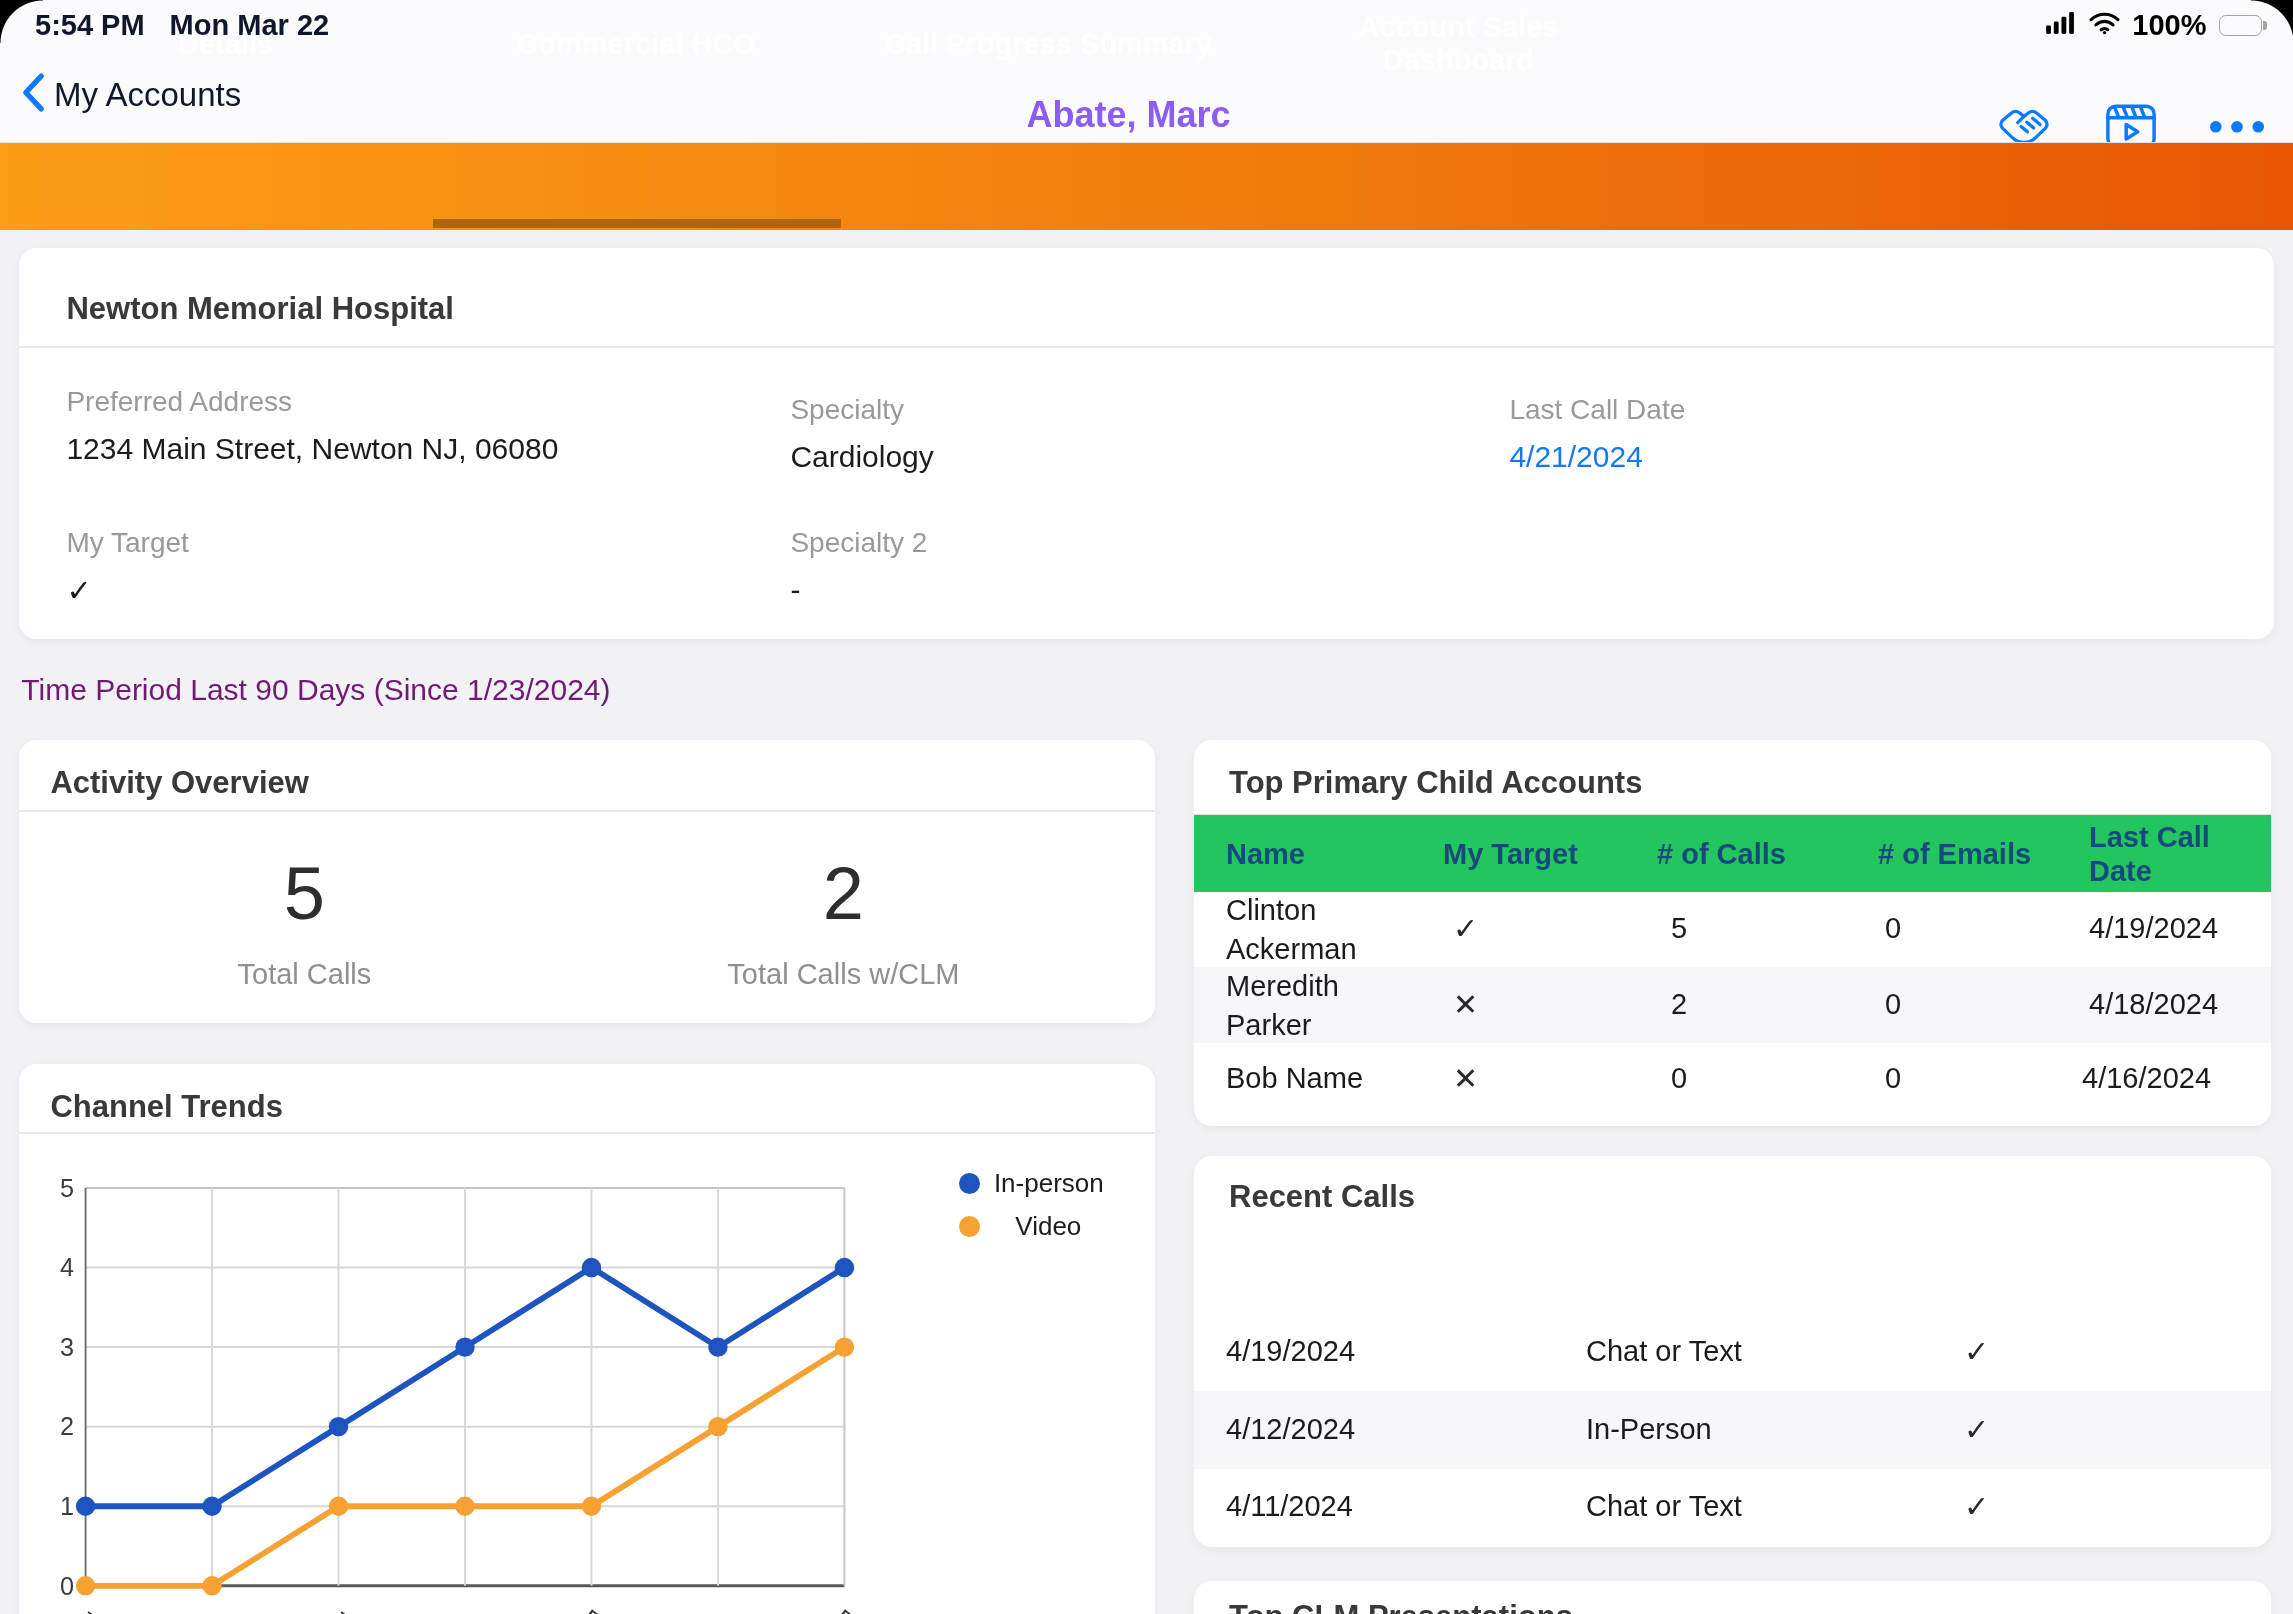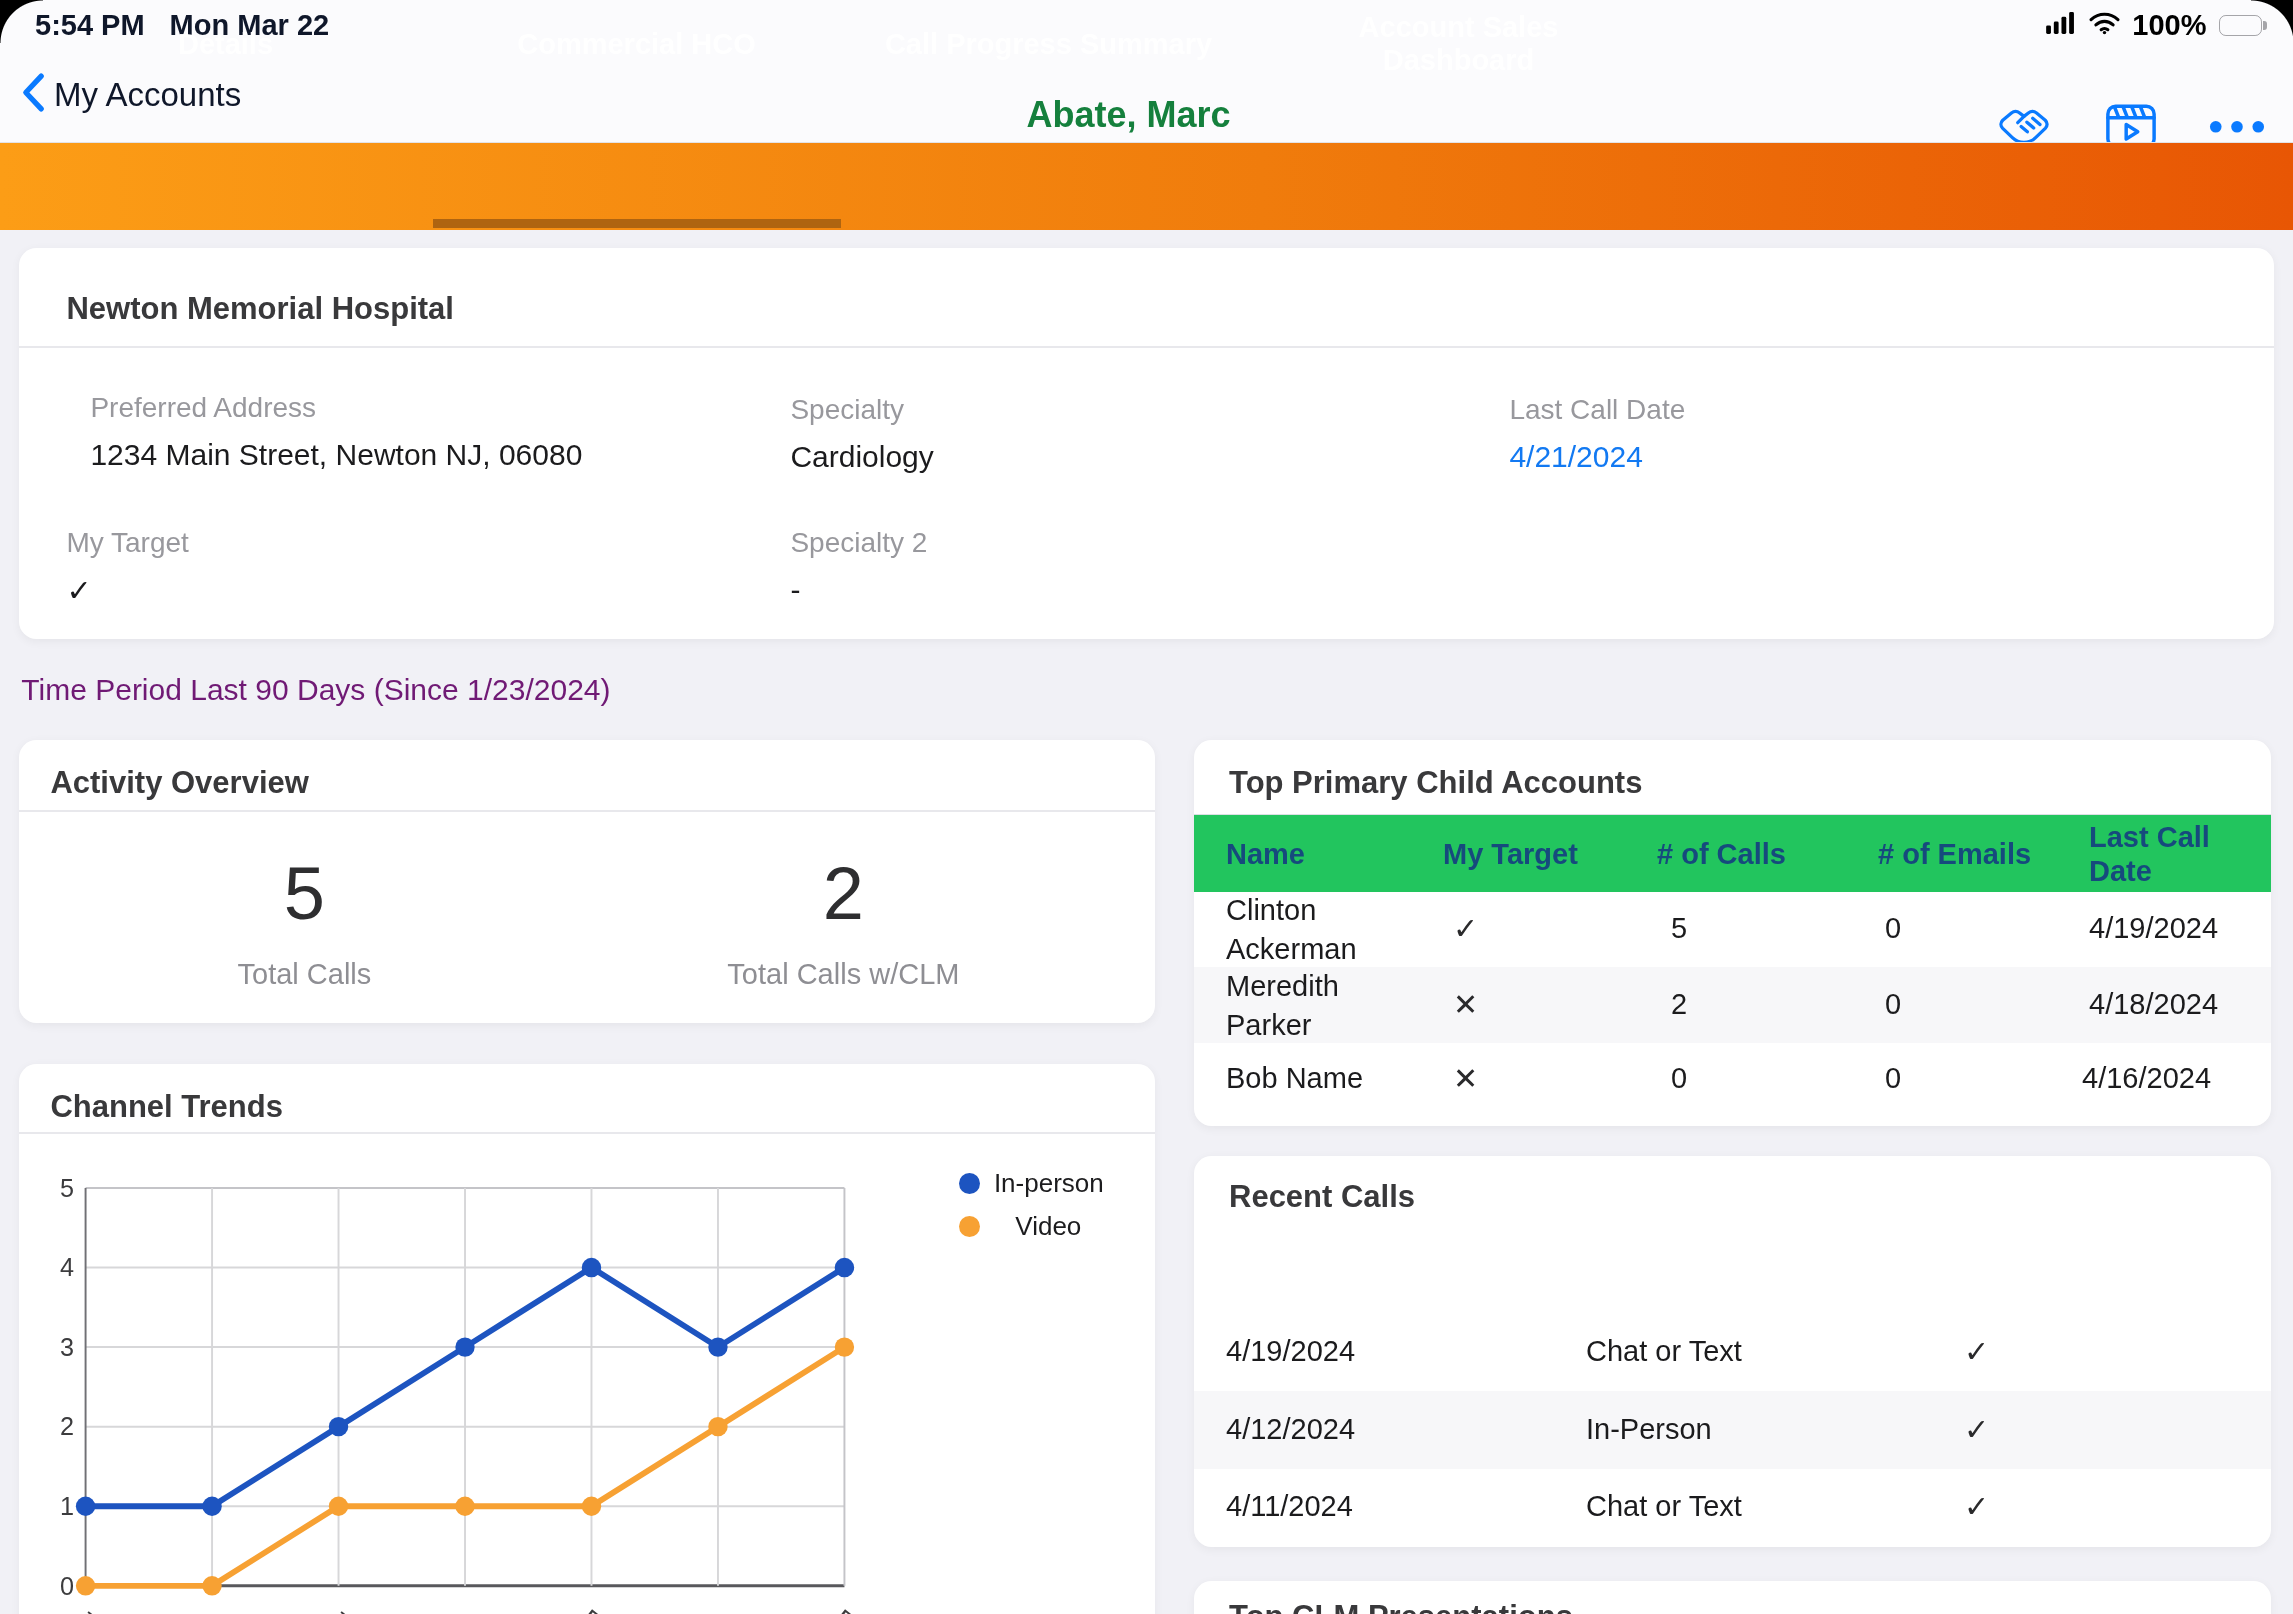--- a/index.html
+++ b/index.html
@@ -21,21 +21,21 @@
   .statusbar { position:absolute; top:5.8px; left:35px; right:27px; height:39px; display:flex; align-items:center; justify-content:space-between; }
   .status-left { display:flex; gap:25px; font-size:29px; font-weight:600; color:#0f172a; }
   .status-right { display:flex; gap:12.6px; align-items:center; font-size:29px; font-weight:600; color:#000; }
   .battery-body { width:43px; height:21.3px; border:1.9px solid rgba(60,60,67,.45); border-radius:6.8px; padding:1.9px; }
   .battery-fill { width:100%; height:100%; background:#000; border-radius:2.9px; }
   .battery-nub { width:3.9px; height:8.7px; background:rgba(60,60,67,.45); border-radius:0 2.9px 2.9px 0; margin-left:1px; }
 
   .navbar { position:absolute; top:45px; left:0; width:2294px; height:97px; }
   .back-group { position:absolute; left:21.3px; top:27px; display:flex; align-items:center; gap:7.8px; cursor:pointer; }
   .back-label { color:#0f172a; font-size:33px; }
-  .nav-title { position:absolute; top:49px; left:0; width:2257px; text-align:center; font-size:36px; font-weight:700; color:#15803d; }
+  .nav-title { position:absolute; top:49px; left:0; width:2257px; text-align:center; font-size:36px; font-weight:700; color:#8b5cf6; }
   .nav-sub { position:absolute; top:93px; left:0; width:2294px; text-align:center; font-size:28px; color:#69696E; }
   .nav-icons { position:absolute; right:29px; top:58px; display:flex; gap:52px; align-items:center; }
 
   
   .tabbar { position:absolute; top:142px; left:0; width:2294px; height:88px;
     background:linear-gradient(90deg,#FC9D16 0%,#F07C0C 55%,#E85604 100%);
     border-top:1.9px solid #E3E3E6; }
   .tab { position:absolute; top:0; height:88px; display:flex; align-items:center; justify-content:center;
     color:rgba(255,255,255,.95); font-size:29px; font-weight:600; text-align:center; line-height:33px; cursor:pointer; }
   .tab.active { font-weight:700; color:#FFFFFF; }
@@ -155,21 +155,21 @@
 <div class="tab" style="left:80px; width:291px;">Details</div>
 <div class="tab active" style="left:491px; width:291px;">Commercial HCO</div>
 <div class="tab" style="left:864px; width:369px;">Call Progress Summary</div>
 <div class="tab" style="left:1313px; width:291px;">Account Sales Dashboard</div>
 <div class="tab-underline"></div>
 
 <div class="card" style="left:19.4px; top:248px; width:2255px; height:391px;">
   <div class="card-title" style="position:absolute; left:47px; top:43px;">Newton Memorial Hospital</div>
   <div class="hdiv" style="top:98px;"></div>
 
-  <div class="abs" style="left:47px; top:144px;margin-left:24px;">
+  <div class="abs" style="left:47px; top:138px;">
     <div class="field-label">Preferred Address</div>
     <div class="field-value">1234 Main Street, Newton NJ, 06080</div>
   </div>
   <div class="abs" style="left:771px; top:146px;">
     <div class="field-label">Specialty</div>
     <div class="field-value">Cardiology</div>
   </div>
   <div class="abs" style="left:1490px; top:146px;">
     <div class="field-label">Last Call Date</div>
     <div class="field-value link">4/21/2024</div>

